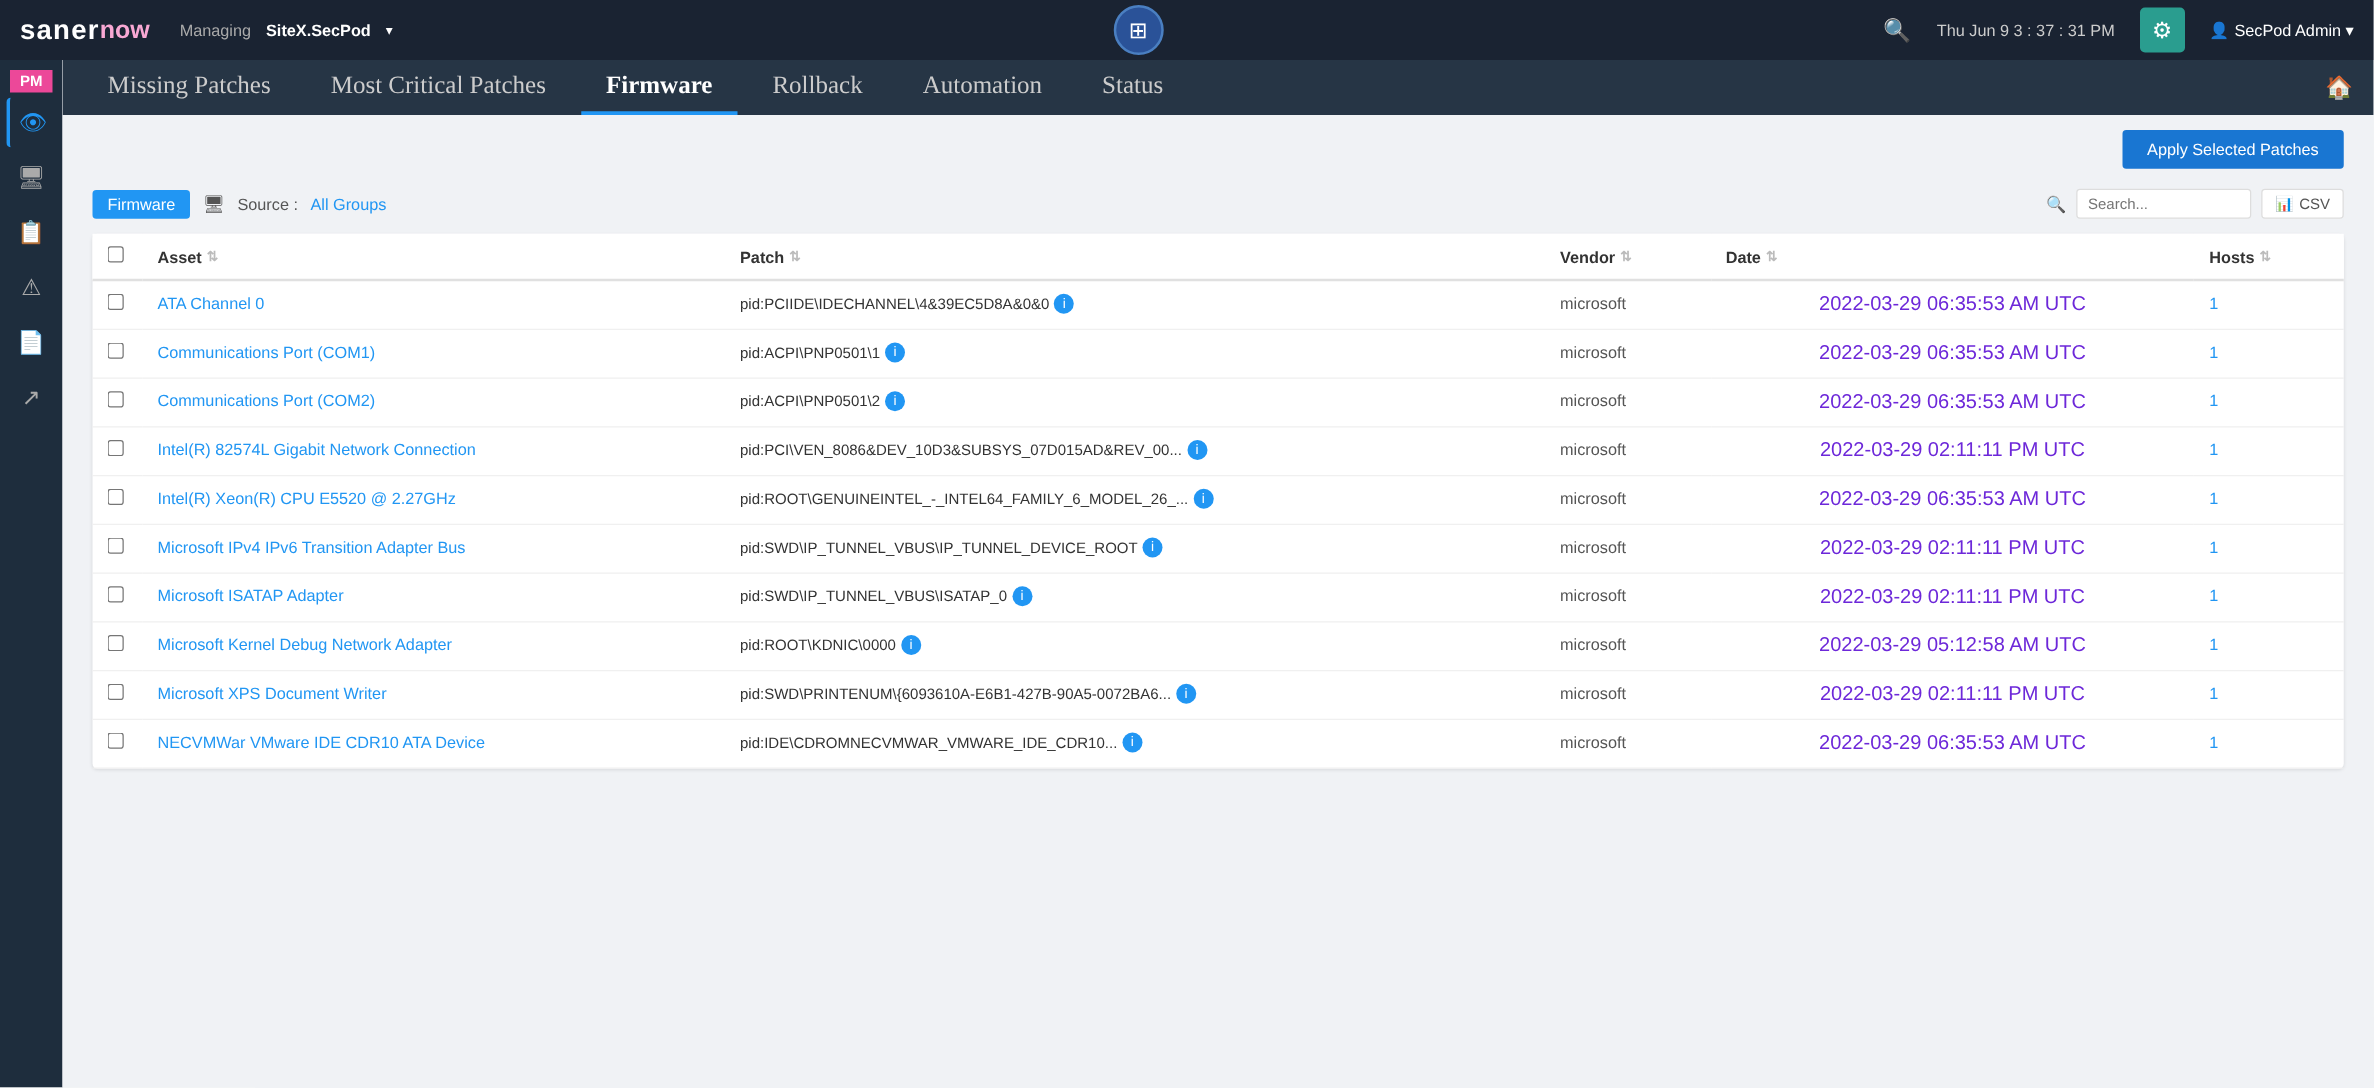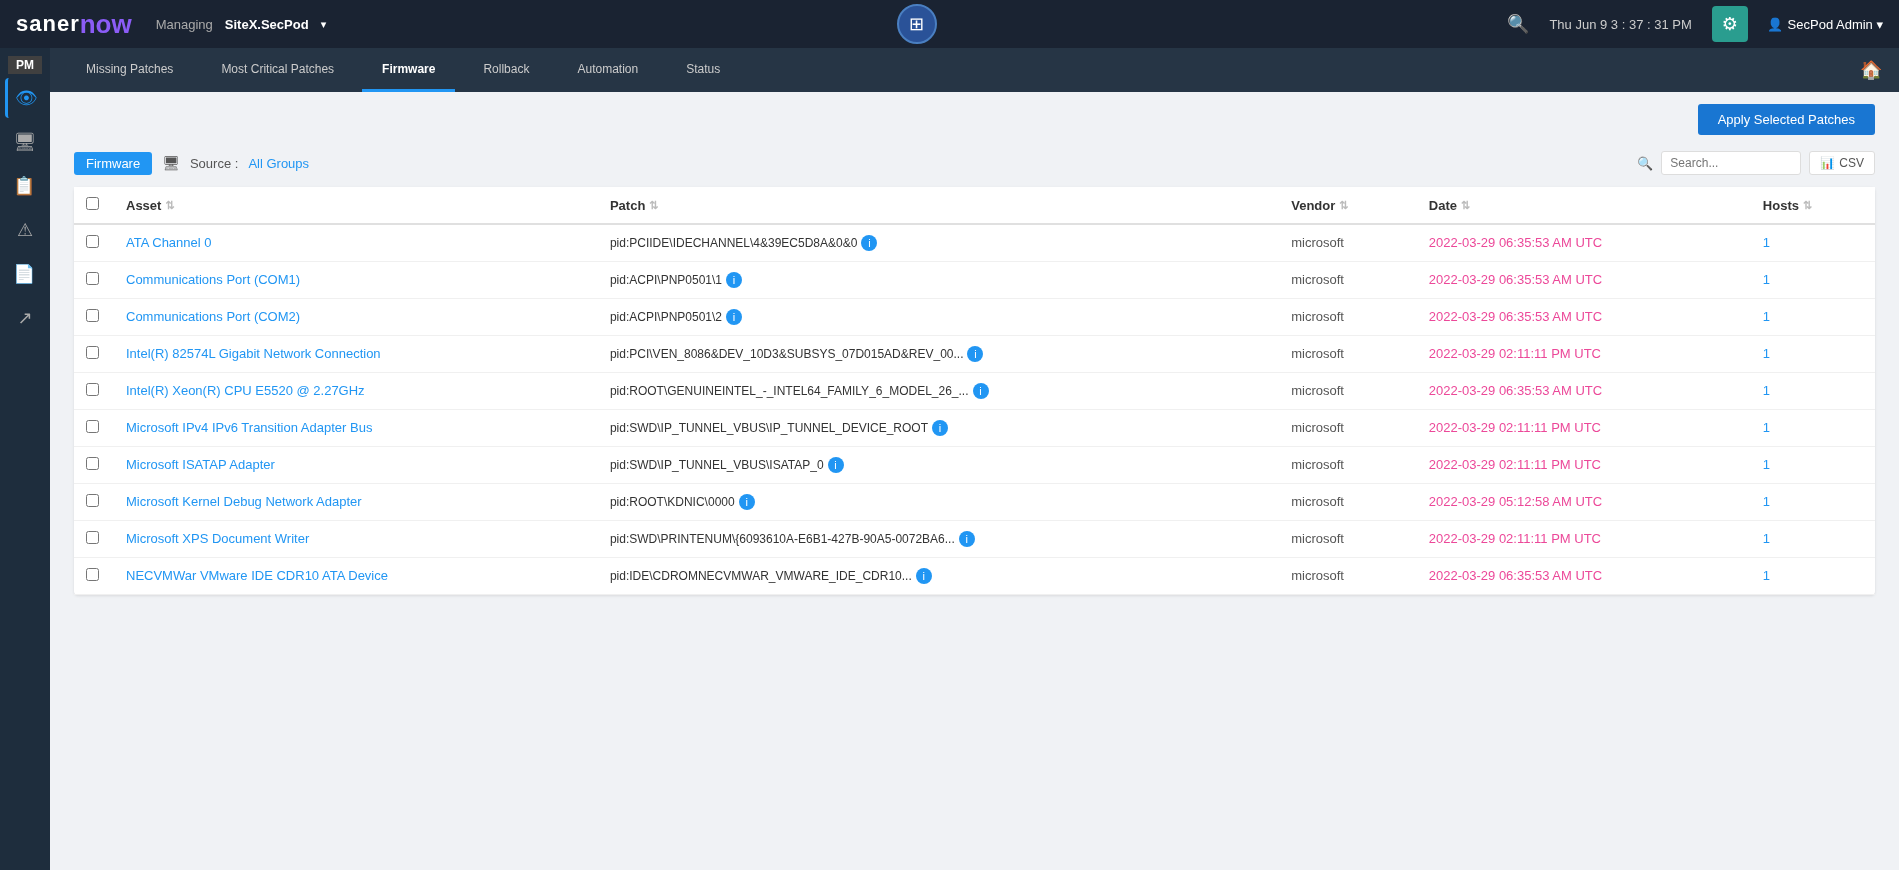--- a/index.html
+++ b/index.html
@@ -9,21 +9,21 @@
     .topbar {
       display: flex;
       align-items: center;
       background: #1a2332;
       height: 48px;
       padding: 0 16px;
       gap: 8px;
     }
     .logo { display: flex; align-items: center; }
     .logo-saner { color: white; font-size: 22px; font-weight: bold; letter-spacing: 1px; }
-    .logo-now { color: #8b5cf6; font-size: 26px; font-weight: bold; }
+    .logo-now { color: #f9a8d4; font-size: 20px; font-weight: bold; }
     .managing-label { color: #aaa; font-size: 13px; margin-left: 16px; text-align: center; }
     .site-name { color: white; font-size: 13px; font-weight: bold; margin-left: 4px; }
     .dropdown-arrow { color: white; margin-left: 4px; font-size: 11px; }
     .topbar-center { flex: 1; display: flex; justify-content: center; }
     .grid-icon-btn {
       width: 40px; height: 40px; border-radius: 50%;
       background: #2a5298; border: 2px solid #4a7fc1;
       display: flex; align-items: center; justify-content: center; cursor: pointer;
     }
     .grid-dots { color: white; font-size: 18px; }
@@ -32,21 +32,21 @@
     .datetime { color: #ccc; font-size: 13px; }
     .settings-btn {
       width: 36px; height: 36px; background: #2a9d8f; border-radius: 4px;
       display: flex; align-items: center; justify-content: center; cursor: pointer;
     }
     .settings-icon { color: white; font-size: 18px; }
     .user-info { color: white; font-size: 13px; cursor: pointer; }
 
     
     .pm-badge {
-      background: #404040;
+      background: #ec4899;
       color: white;
       font-size: 12px;
       font-weight: bold;
       padding: 2px 8px;
       display: inline-block;
     }
 
     
     .layout { display: flex; height: calc(100vh - 48px); }
     .sidebar {
@@ -68,23 +68,24 @@
     
     .nav-tabs {
       background: #263545;
       display: flex;
       align-items: center;
       height: 44px;
       padding: 0 16px;
       gap: 8px;
     }
     .nav-tab {
-      color: #ccc; font-size: 12px; padding: 10px 20px;
+      color: #ccc; font-size: 20px; padding: 10px 20px;
       cursor: pointer; height: 44px; display: flex; align-items: center;
       border-bottom: 3px solid transparent;
+      font-family: Liberation Serif, serif;
     }
     .nav-tab.active {
       color: white; font-weight: bold;
       border-bottom: 3px solid #2196f3;
     }
     .nav-tab-right { margin-left: auto; }
     .home-icon { color: #ccc; font-size: 18px; cursor: pointer; }
 
     
     .main-content { flex: 1; overflow-y: auto; background: #f0f2f5; }
@@ -147,21 +148,21 @@
     .info-icon {
       display: inline-block; width: 16px; height: 16px;
       background: #2196f3; color: white; border-radius: 50%;
       font-size: 11px; text-align: center; line-height: 16px;
       cursor: pointer; margin-left: 4px; flex-shrink: 0;
     }
     .patch-row-inner { display: flex; align-items: center; }
     .checkbox-cell { width: 40px; }
     input[type="checkbox"] { cursor: pointer; }
     .hosts-val { color: #2196f3; cursor: pointer; }
-    .date-cell { font-size: 13px; color: #ec4899; white-space: nowrap; }
+    .date-cell { font-size: 16px; color: #6d28d9; white-space: nowrap; text-align: center; }
     .vendor-cell { color: #555; }
   </style>
 </head>
 <body>
 
 <div class="topbar">
   <div class="logo">
     <span class="logo-saner">saner</span>
       <span class="logo-now">now</span>
   </div>

